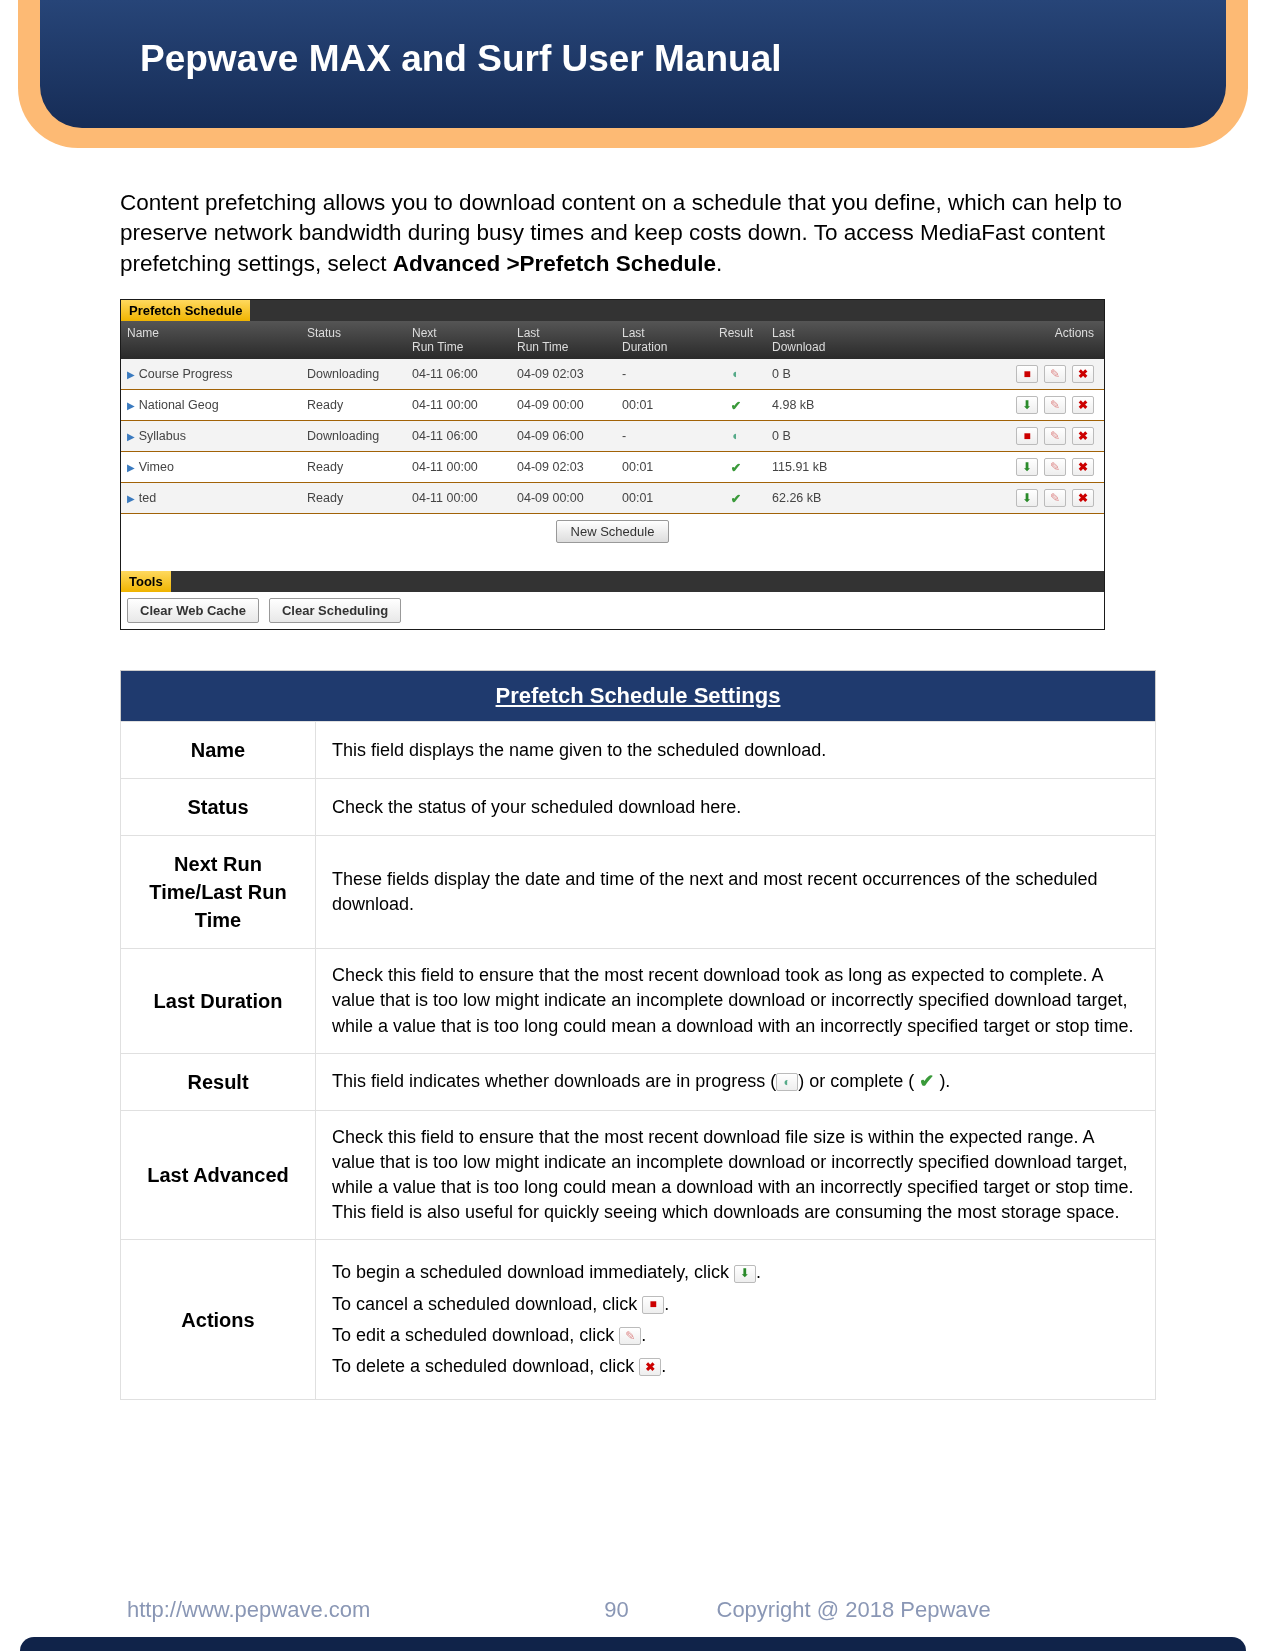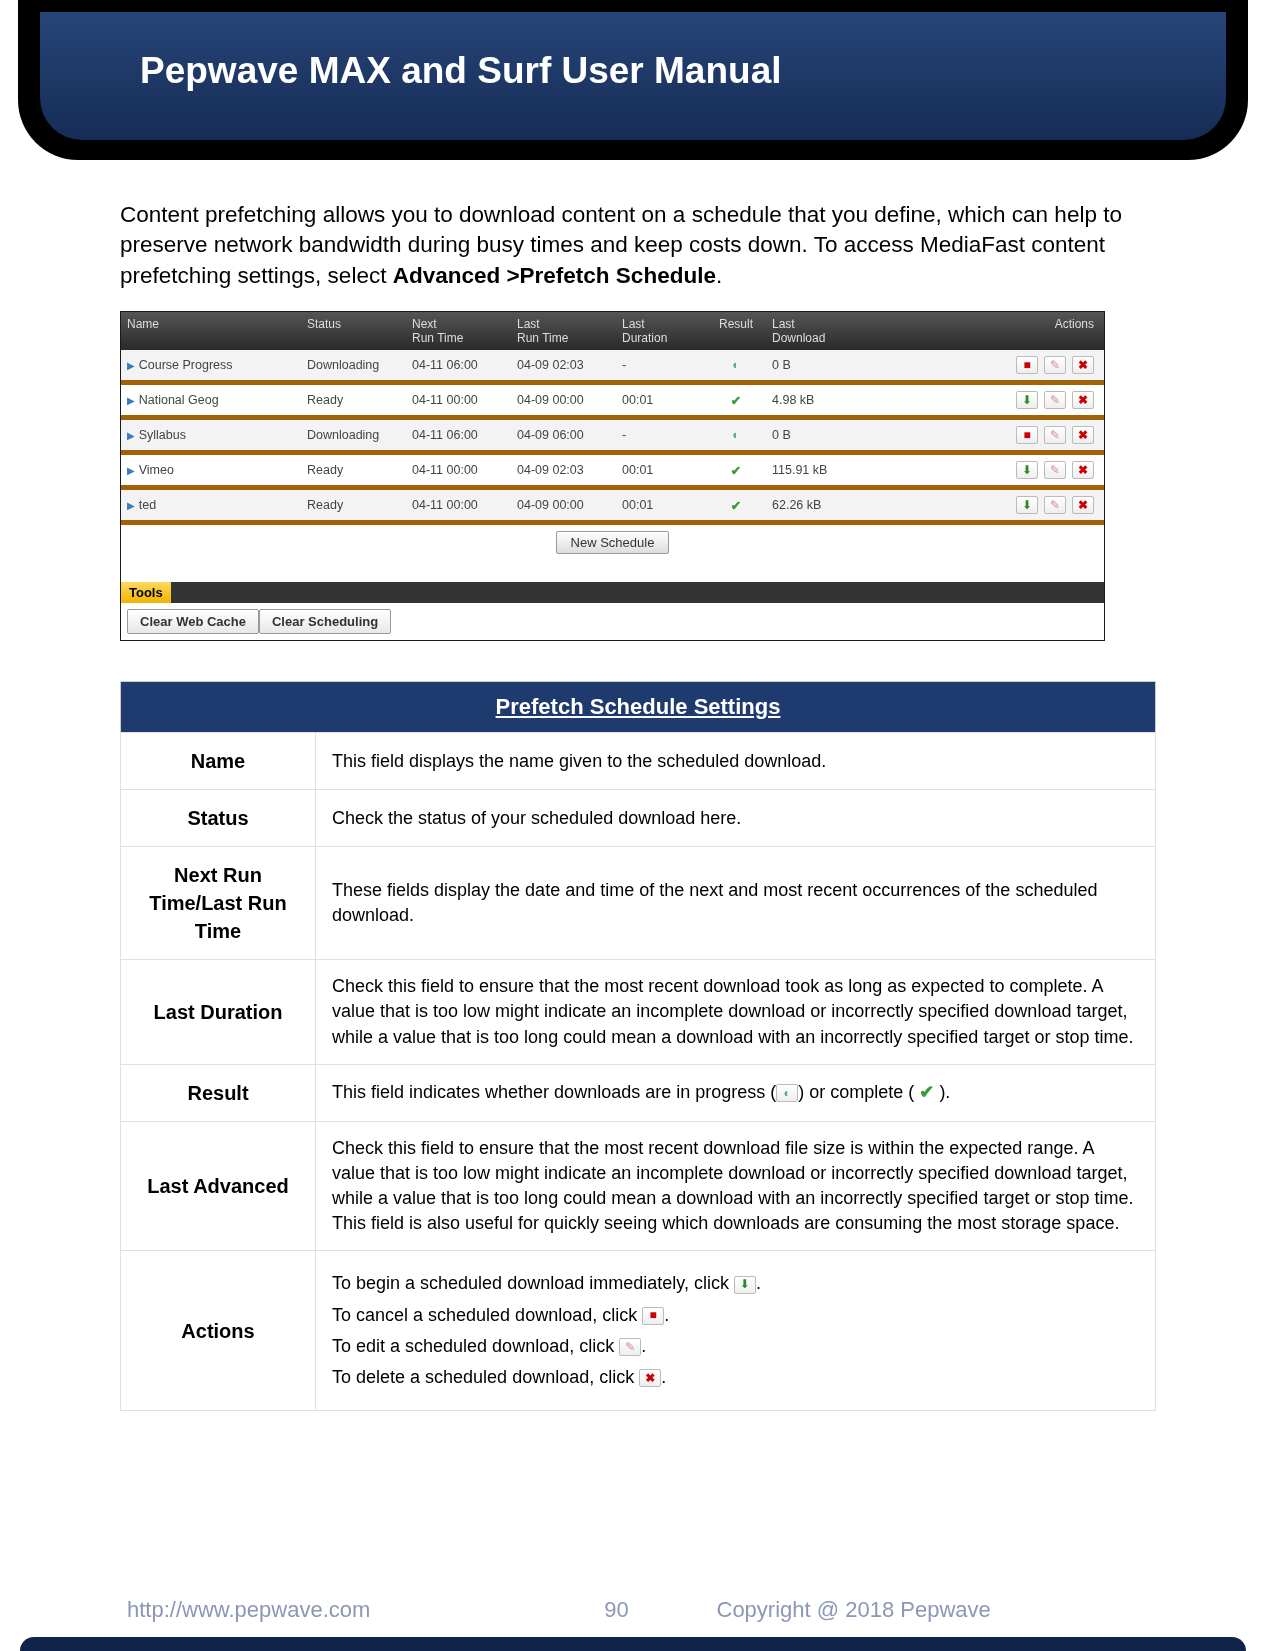--- a/index.html
+++ b/index.html
@@ -11,22 +11,22 @@
   }
   .page {
     background: #fff;
     min-height: 1651px;
     position: relative;
     padding-bottom: 80px;
   }
   
   .outer-frame {
     border-radius: 0 0 60px 60px;
-    background: #000000;
-    padding: 12px 0 20px 0;
+    background: #fdba74;
+    padding: 0 0 20px 0;
     margin: 0 18px;
   }
   .inner-banner {
     background: linear-gradient(to bottom, #274578 0%, #162c56 100%);
     border-radius: 0 0 42px 42px;
     margin: 0 22px;
     padding: 38px 40px 48px 100px;
     color: #fff;
     font-size: 37px;
     font-weight: bold;
@@ -72,21 +72,21 @@
   .ss-headrow {
     background: linear-gradient(to bottom, #555, #2a2a2a);
     color: #ddd;
     display: flex;
     font-size: 12px;
   }
   .ss-headrow > div { padding: 5px 6px; }
   .ss-row {
     display: flex;
     align-items: center;
-    border-bottom: 5px solid #a16207;
+    border-bottom: 1px solid #a16207;
     background: #fff;
   }
   .ss-row.alt { background: #f3f3f3; }
   .ss-row > div { padding: 6px 6px; font-size: 12.5px; color: #444; white-space: nowrap; }
   .c-name   { width: 180px; }
   .c-status { width: 105px; }
   .c-next   { width: 105px; }
   .c-last   { width: 105px; }
   .c-dur    { width: 90px; }
   .c-res    { width: 60px; text-align:center; }
@@ -110,21 +110,21 @@
     display:inline-block; border:1px solid #999; background:linear-gradient(#fff,#ddd);
     padding:3px 14px; font-weight:normal; font-size:13px;
     border-radius:2px;
   }
   .ss-gap { height: 22px; background:#fff; }
   .ss-toolsbar {
     background: linear-gradient(to bottom,#ffd95e,#f0b400);
     color:#000; font-weight:bold; font-size:13px; padding:3px 8px; display:inline-block;
   }
   .ss-tools-body {
-    background:#fff; padding:6px; display:flex; gap:0;
+    background:#fff; padding:6px; display:flex; gap:10px;
   }
   .tool-btn {
     border:1px solid #999; background:linear-gradient(#fff,#e8e8e8);
     padding:4px 12px; font-size:13px; font-weight:bold; border-radius:2px;
   }
   .spin { color:#5a8; }
   .check { color:#3a9a3a; font-weight:bold; }
   
   table.settings {
     width: 100%;
@@ -191,20 +191,23 @@
 
   <div class="content">
 
 
     <p class="body">
       <span>Content prefetching allows you to download content on a schedule that you define, which can help to preserve network bandwidth during busy times and keep costs down. To access MediaFast content prefetching settings, select </span>
       <strong>Advanced &gt;Prefetch Schedule</strong><span>.</span>
     </p>
 
     <div class="screenshot">
+      <div class="ss-titlewrap">
+        <div class="ss-titlebar">Prefetch Schedule</div>
+      </div>
       <div class="ss-headrow">
         <div class="c-name">Name</div>
         <div class="c-status">Status</div>
         <div class="c-next">Next<br>Run Time</div>
         <div class="c-last">Last<br>Run Time</div>
         <div class="c-dur">Last<br>Duration</div>
         <div class="c-res">Result</div>
         <div class="c-dl">Last<br>Download</div>
         <div class="c-act">Actions</div>
       </div>

